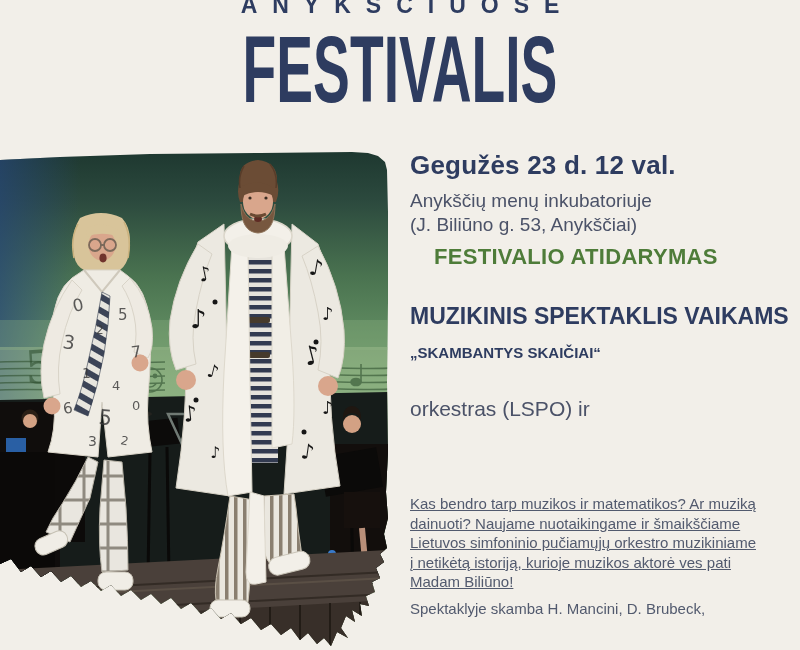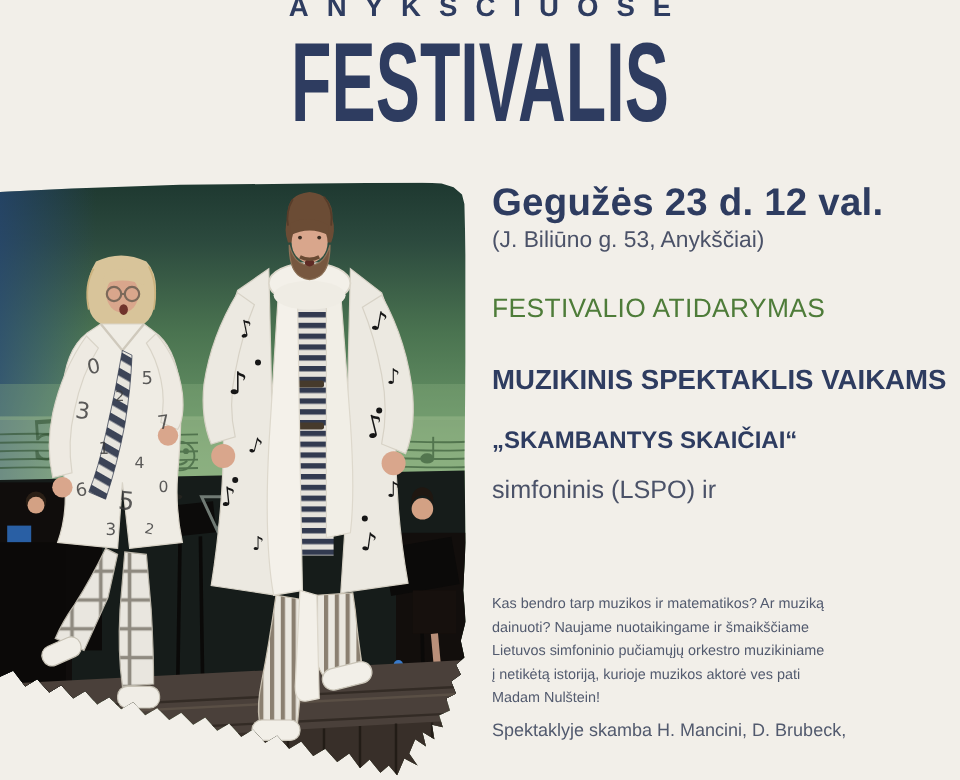--- a/index.html
+++ b/index.html
@@ -21,27 +21,27 @@
     letter-spacing:15px;padding-left:15px;white-space:nowrap;
   }
   .main-title{
     position:absolute;top:22px;left:0;width:800px;text-align:center;
     font-size:92px;line-height:1;font-weight:bold;color:var(--navy);
     transform:scale(0.60,1.02);transform-origin:50% 0;white-space:nowrap;
   }
   .photo{position:absolute;left:0;top:152px;width:390px;height:497px;}
   .info{position:absolute;left:410px;top:0;width:382px;color:var(--text_navy);}
   .line{position:absolute;left:0;white-space:nowrap;}
-  .datetime{top:150px;font-size:32px;font-weight:bold;color:var(--navy);letter-spacing:.2px;}
+  .datetime{top:150px;font-size:26px;font-weight:bold;color:var(--navy);letter-spacing:.2px;}
   .venue{top:189px;font-size:19px;line-height:24px;color:var(--text_navy);}
-  .opening{top:244px;font-size:22px;font-weight:normal;color:var(--green);letter-spacing:.3px;}
+  .opening{top:244px;font-size:22px;font-weight:bold;color:var(--green);letter-spacing:.3px;margin-left:24px;}
   .show-kind{top:303px;font-size:23px;font-weight:bold;color:var(--navy);}
-  .show-title{top:356px;font-size:20px;font-weight:bold;color:var(--navy);}
+  .show-title{top:344px;font-size:15px;font-weight:bold;color:var(--navy);}
   .performers{top:396px;font-size:21px;line-height:26px;color:var(--text_navy);}
-  .description{top:494px;font-size:12px;line-height:19.5px;color:var(--paragraph);}
+  .description{top:494px;font-size:15px;line-height:19.5px;color:var(--paragraph);text-decoration:underline;}
   .repertoire{top:600px;font-size:15px;color:var(--paragraph);}
 </style>
 </head>
 <body>
 
 <div class="poster">
 
   <div class="city-title">ANYKŠČIUOSE</div>
   <div class="main-title">FESTIVALIS</div>
 
@@ -229,36 +229,37 @@
         <ellipse cx="258" cy="67" rx="4" ry="3" fill="#5e2b24"></ellipse>
         <path d="M250,62 Q258,66 266,62" stroke="#6a4a33" stroke-width="3" fill="none"></path>
       </g>
     </g>
   </svg>
 
   <div class="info">
     <div class="line datetime">Gegužės 23 d. 12 val.</div>
 
     <div class="line venue">
+      <div>Anykščių menų inkubatoriuje</div>
       <div>(J. Biliūno g. 53, Anykščiai)</div>
     </div>
 
     <div class="line opening">FESTIVALIO ATIDARYMAS</div>
 
     <div class="line show-kind">MUZIKINIS SPEKTAKLIS VAIKAMS</div>
     <div class="line show-title">„SKAMBANTYS SKAIČIAI“</div>
 
     <div class="line performers">
-      <div>simfoninis (LSPO) ir</div>
+      <div>orkestras (LSPO) ir</div>
     </div>
 
     <div class="line description">
       <div>Kas bendro tarp muzikos ir matematikos? Ar muziką</div>
       <div>dainuoti? Naujame nuotaikingame ir šmaikščiame</div>
       <div>Lietuvos simfoninio pučiamųjų orkestro  muzikiniame</div>
       <div>į netikėtą istoriją, kurioje muzikos aktorė ves pati</div>
-      <div>Madam Nulštein!</div>
+      <div>Madam Biliūno!</div>
     </div>
 
     <div class="line repertoire">Spektaklyje skamba H. Mancini, D. Brubeck,</div>
   </div>
 
 </div>
 
 </body></html>

